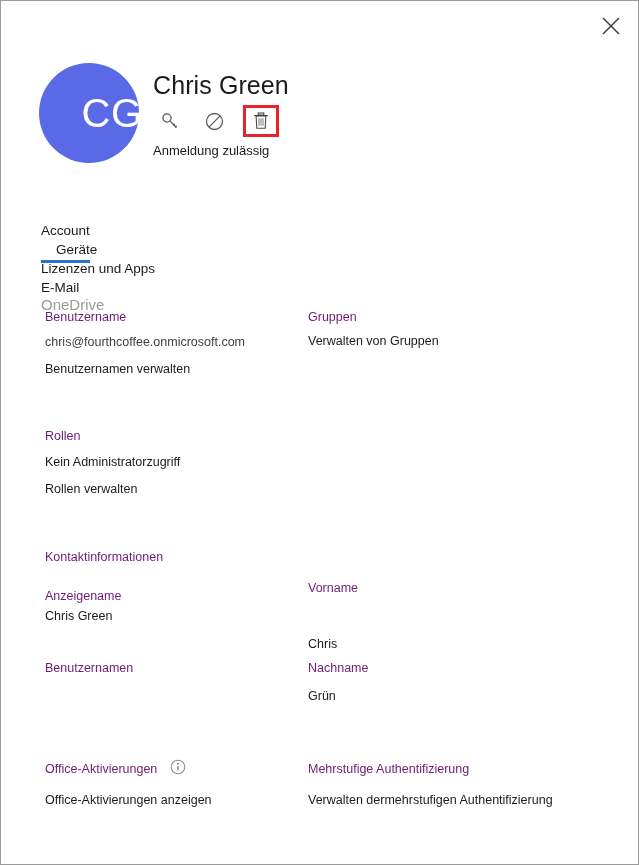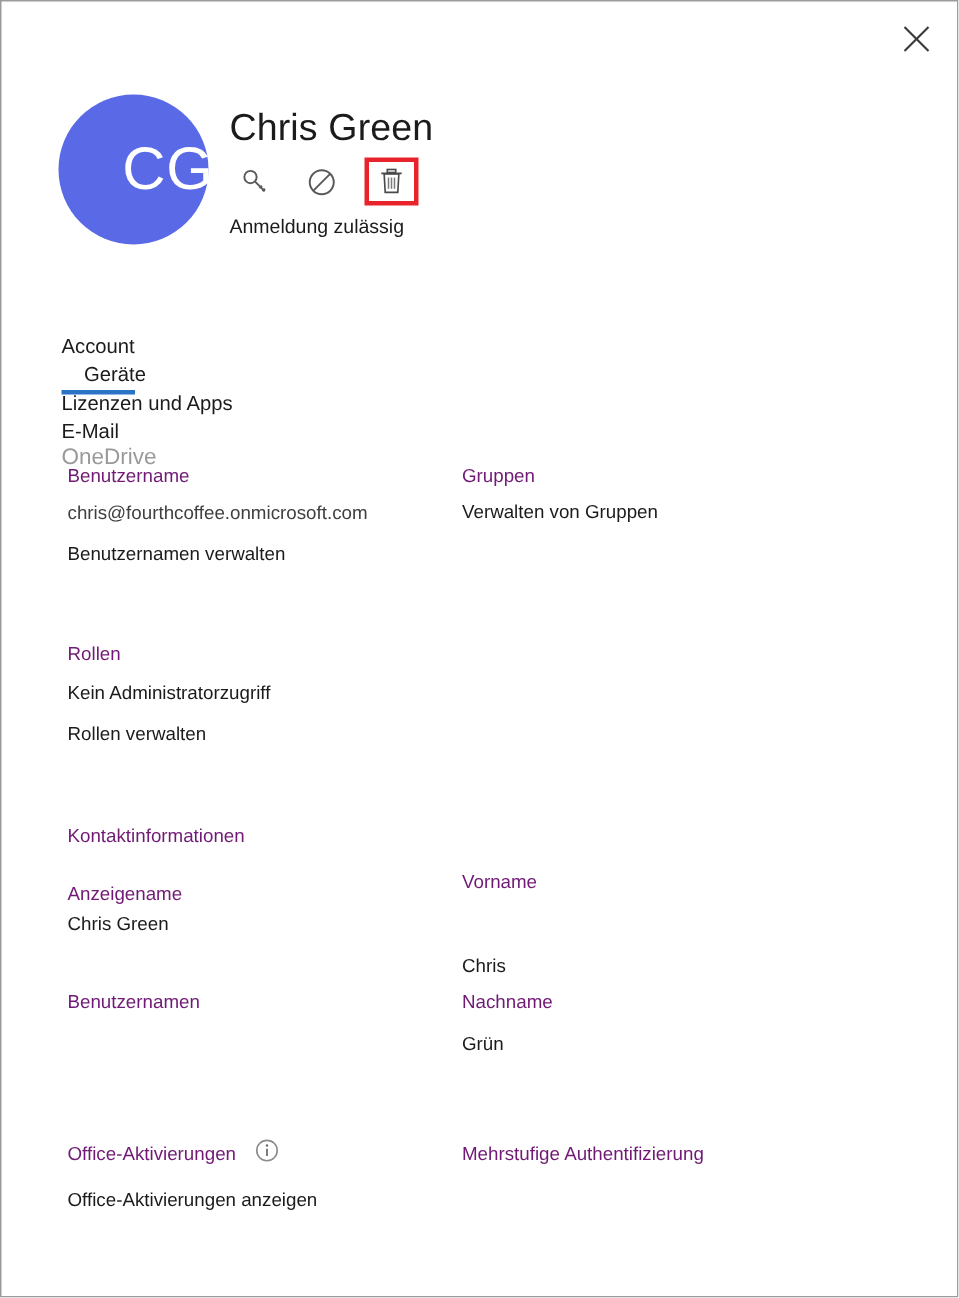--- a/index.html
+++ b/index.html
@@ -266,14 +266,15 @@
   <div id="info-icon-office">
     <svg width="16" height="16" viewBox="0 0 16 16">
       <circle cx="8" cy="8" r="6.8" fill="none" stroke="#8c8c8c" stroke-width="1.1"></circle>
       <circle cx="8" cy="4.7" r="0.85" fill="#6e6e6e"></circle>
       <line x1="8" y1="6.9" x2="8" y2="11.6" stroke="#6e6e6e" stroke-width="1.2"></line>
     </svg>
   </div>
   <div class="field link col-left" style="top:792px;">Office-Aktivierungen anzeigen</div>
 
   <div class="field label col-right" style="top:761px;">Mehrstufige Authentifizierung</div>
+  <div class="field link col-right" style="top:792px;">Verwalten dermehrstufigen Authentifizierung</div>
 
 </div>
 
 </body></html>

